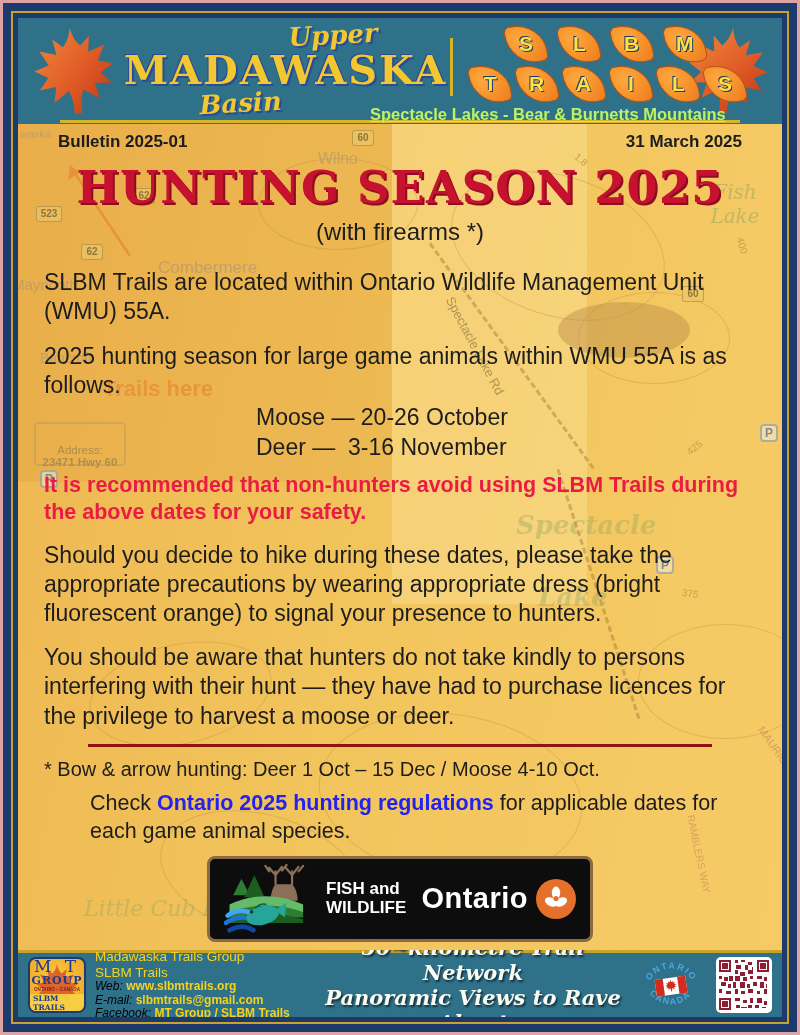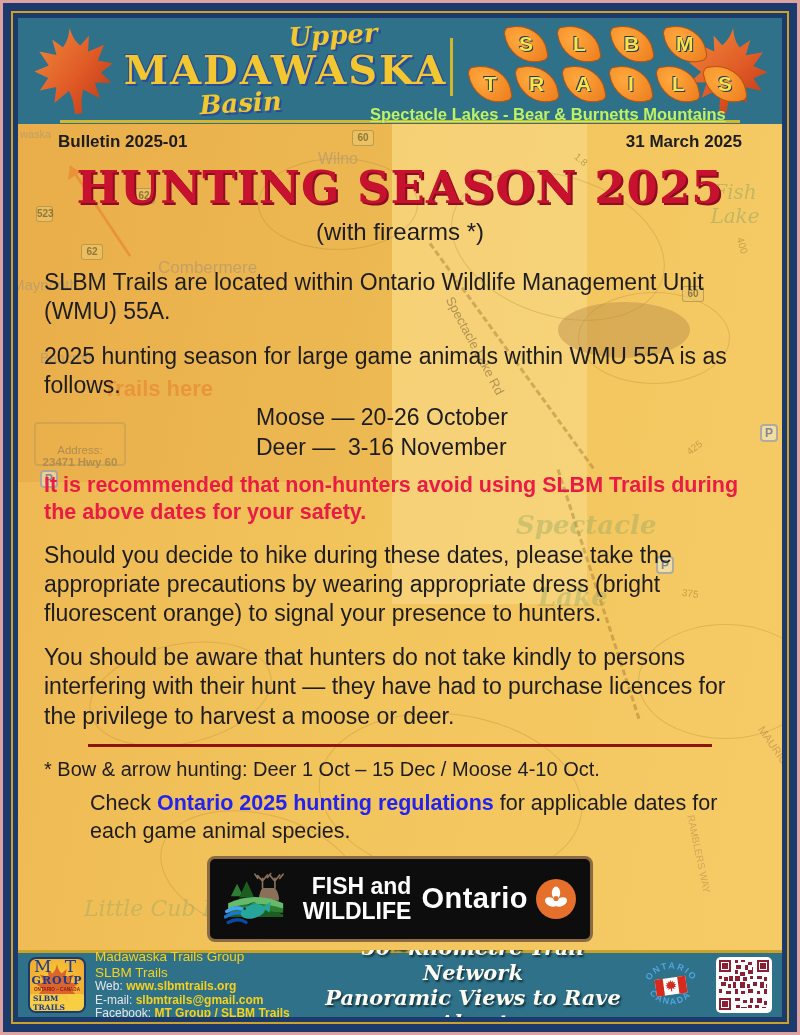--- a/index.html
+++ b/index.html
@@ -75,21 +75,21 @@
   .sched { margin:2px 0 0 212px; font-size:23px; line-height:1.32; white-space:pre; }
   .warn { margin-top:9px; font-size:21.5px; font-weight:bold; color:#ea1b44; line-height:1.25; }
   .divider { margin:13px 44px 0; height:3px; background:#8e1414; }
   .footnote { margin-top:11px; font-size:20px; }
   .checkline { margin:9px 0 0 46px; width:640px; font-size:21.5px; line-height:1.3; }
   .reg-link { color:#2323f0; font-weight:bold; text-decoration:none; cursor:pointer; }
 
   .banner { margin:10px auto 0; width:386px; height:86px; background:#0d0d0d;
             border:3px solid #8a6a45; border-radius:8px; display:flex;
             align-items:center; padding:0 14px; gap:10px; }
-  .fw-text { color:#fff; font-size:23px; font-weight:bold; line-height:1.08;text-align:right; }
+  .fw-text { color:#fff; font-size:17px; font-weight:bold; line-height:1.08; }
   .ont-wrap { margin-left:auto; display:flex; align-items:center; gap:8px; }
   .ont-word { color:#fff; font-size:29px; font-weight:bold; letter-spacing:.5px; }
   .trillium { width:40px; height:40px; border-radius:50%; background:#e5702b;
               display:flex; align-items:center; justify-content:center; }
 
   
   .ftr { flex:0 0 auto; height:67px; border-top:3px solid #c9a227; background:#2e7189;
          display:flex; align-items:center; padding:3px 10px; gap:9px; }
   .mt-logo { position:relative; width:58px; height:56px; border:2px solid #1c3a6b; border-radius:8px;
              background:radial-gradient(circle at 50% 40%, #f8cc3a, #efa02c);
@@ -99,21 +99,21 @@
   .mt-mt { position:relative; font-family:"DejaVu Serif", serif; font-weight:normal; font-size:17px;
            letter-spacing:4px; color:#1d3a8f; line-height:1; }
   .mt-group { position:relative; font-family:"DejaVu Serif", serif; font-weight:bold; font-size:11px;
               letter-spacing:1px; color:#1d3a8f; line-height:1.1; }
   .mt-region { position:relative; font-size:4.6px; font-weight:bold; color:#8b1a1a; line-height:1.4; }
   .mt-trails { position:relative; font-family:"DejaVu Serif", serif; font-weight:bold; font-size:7.5px;
                color:#1d3a8f; background:rgba(248,210,70,.9); padding:0 3px; border-radius:2px; }
   .contact { width:216px; line-height:1.14; flex:0 0 auto; }
   .org-line { font-size:13.5px; font-weight:normal; color:#f7d21d; }
   .c-line { font-size:12px; color:#f7d21d; font-weight:bold; }
-  .c-label { font-weight:normal; color:#e5e5e5; }
+  .c-label { font-style:italic; font-weight:normal; color:#000000; }
   .taglines { flex:1 1 auto; text-align:center; color:#fbfbf2;
               font-family:"DejaVu Serif", serif; font-style:italic; font-weight:bold;
               font-size:21px; line-height:1.2; text-shadow:1.5px 1.5px 2px #14303c; }
   .flagarc { flex:0 0 auto; }
   .qr-box { flex:0 0 auto; width:56px; height:56px; background:#fff; border-radius:5px; padding:3px; }
 </style>
 </head>
 <body>
 
 <svg width="0" height="0" style="position:absolute">
@@ -216,21 +216,21 @@
      <div class="maplabel lake-name" style="left:498px;top:386px;font-size:26px;font-weight:bold;opacity:.42;">Spectacle</div>
      <div class="maplabel lake-name" style="left:520px;top:458px;font-size:26px;font-weight:bold;opacity:.42;">Lake</div>
      <div class="maplabel lake-name" style="left:66px;top:772px;font-size:22px;opacity:.45;">Little Cub Bo</div>
      <div class="maplabel" style="left:732px;top:618px;font-size:11px;color:rgba(192,138,80,.65);transform:rotate(55deg);">MAURICE</div>
      <div class="maplabel" style="left:678px;top:690px;font-size:10px;color:rgba(192,138,80,.6);transform:rotate(78deg);transform-origin:left top;">RAMBLERS WAY</div>
 
      <div class="maplabel badge-rt" style="left:334px;top:6px;">60</div>
      <div class="maplabel badge-rt" style="left:664px;top:162px;">60</div>
      <div class="maplabel badge-rt" style="left:115px;top:64px;">62</div>
      <div class="maplabel badge-rt" style="left:63px;top:120px;">62</div>
-     <div class="maplabel badge-rt" style="left:18px;top:82px;width:17px;">523</div>
+     <div class="maplabel badge-rt" style="left:18px;top:82px;width:26px;">523</div>
      <div class="maplabel badge-p" style="left:742px;top:300px;">P</div>
      <div class="maplabel badge-p" style="left:638px;top:432px;">P</div>
      <div class="maplabel badge-p" style="left:22px;top:346px;">P</div>
      <div class="maplabel" style="left:556px;top:30px;font-size:10px;color:rgba(154,123,46,.55);transform:rotate(42deg);">1.8</div>
      <div class="maplabel" style="left:716px;top:116px;font-size:10px;color:rgba(154,123,46,.5);transform:rotate(75deg);">400</div>
      <div class="maplabel" style="left:668px;top:318px;font-size:10px;color:rgba(154,123,46,.5);transform:rotate(-38deg);">425</div>
      <div class="maplabel" style="left:664px;top:464px;font-size:10px;color:rgba(154,123,46,.5);transform:rotate(8deg);">375</div>
 
      <svg style="position:absolute;left:38px;top:28px;z-index:0;" width="84" height="110" viewBox="0 0 84 110">
        <line x1="74" y1="104" x2="14" y2="14" stroke="#e8923a" stroke-width="2.6"></line>

